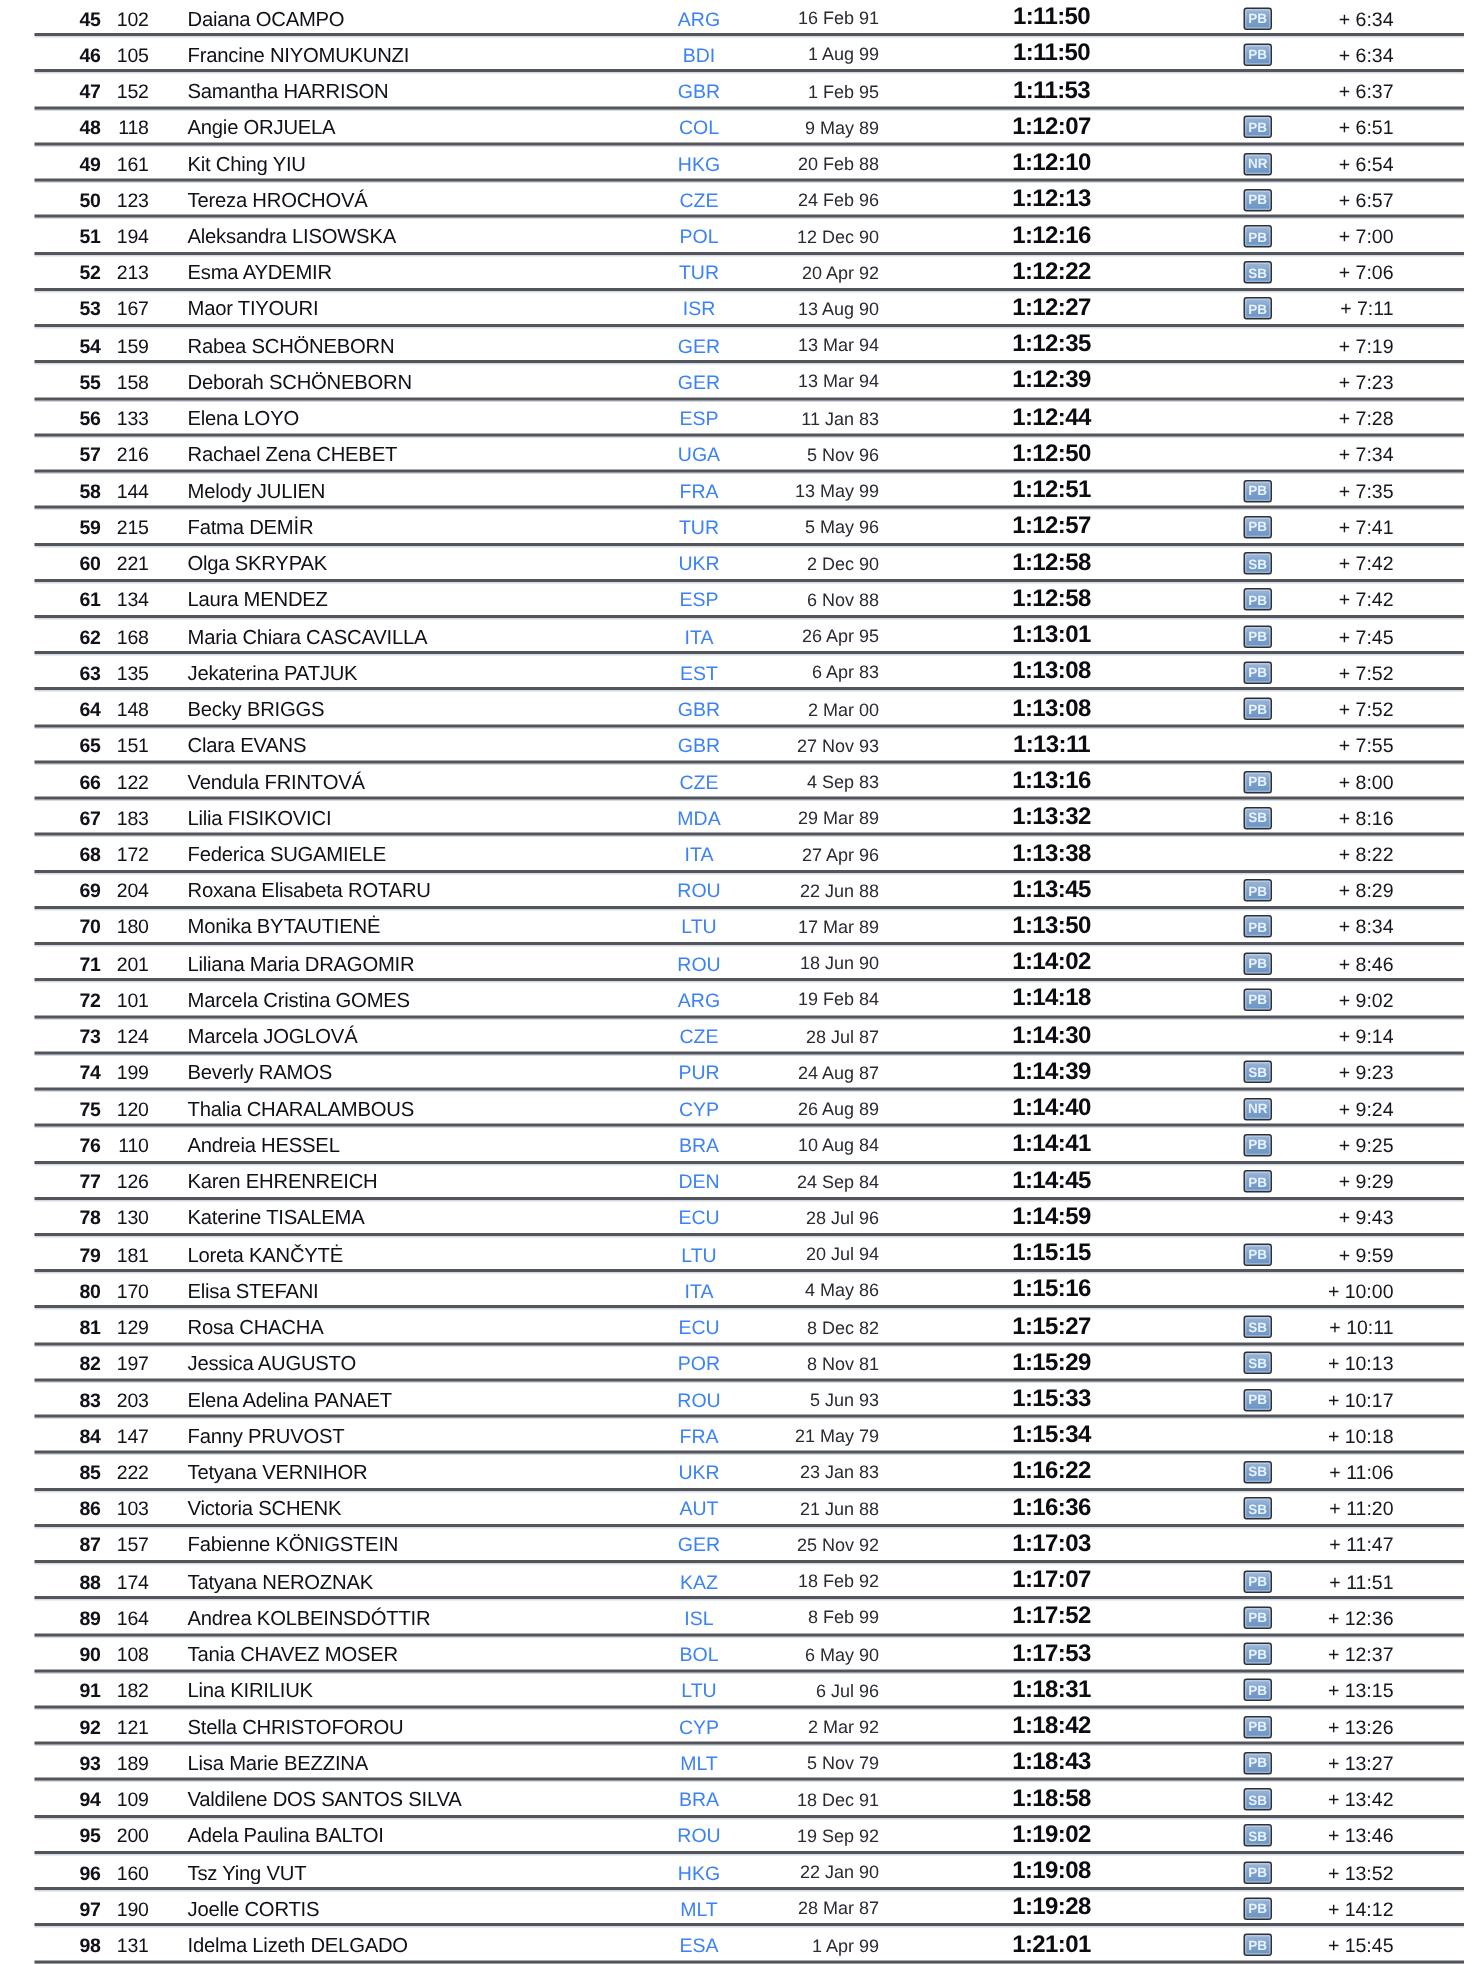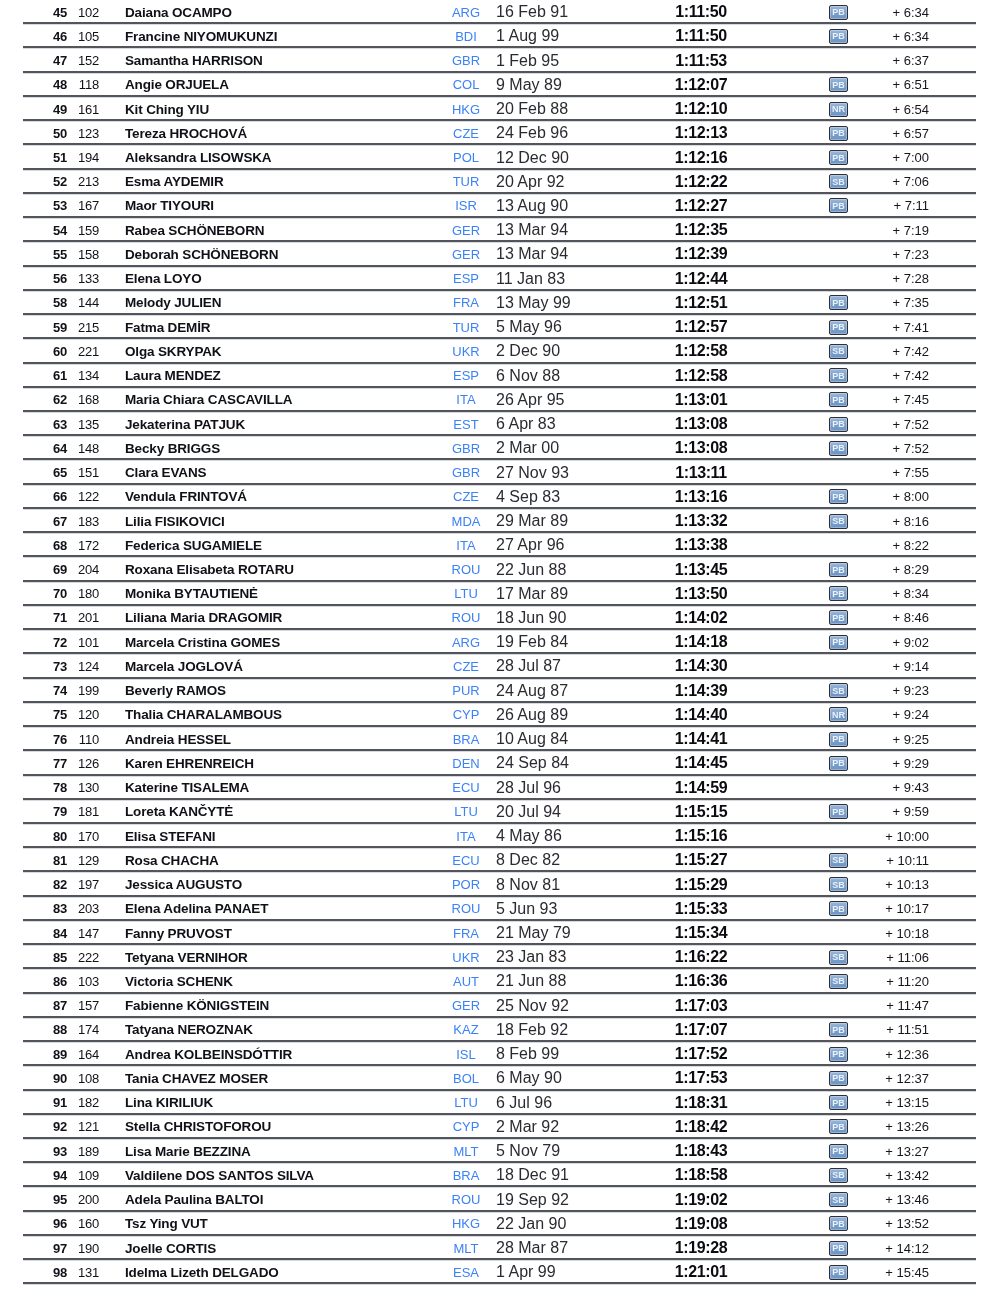--- a/index.html
+++ b/index.html
@@ -31,31 +31,31 @@
     font-weight:bold; font-size:13px; color:#111119;
     letter-spacing:-0.2px;
   }
   .c-bib{
     width:32px; text-align:right;
     font-weight:normal; font-size:13px; color:#111119;
     letter-spacing:-0.2px;
   }
   .c-name{
     width:311px; padding-left:26px;
-    font-weight:bold; font-size:13.5px; color:#101018;
+    font-weight:normal; font-size:13.5px; color:#101018;
     letter-spacing:-0.15px;
     white-space:nowrap; overflow:hidden;
   }
   .c-nat{
     width:60px; text-align:center;
     font-size:13px; color:#3b82f6;
   }
   .c-dob{
-    width:90px; text-align:left;
-    font-size:16px; color:#2a2a32;
+    width:90px; text-align:right;
+    font-size:12px; color:#2a2a32;
   }
   .c-time{
     width:230px; text-align:center;
     font-weight:bold; font-size:16px; color:#0b0b11;
     letter-spacing:-0.4px;
   }
   .c-badge{
     width:45px;
     display:flex; justify-content:center; align-items:center;
   }
@@ -210,20 +210,30 @@
       <span class="c-rank">56</span>
       <span class="c-bib">133</span>
       <span class="c-name">Elena LOYO</span>
       <span class="c-nat">ESP</span>
       <span class="c-dob">11 Jan 83</span>
       <span class="c-time">1:12:44</span>
       <span class="c-badge"></span>
       <span class="c-diff">+ 7:28</span>
     </div>
     <div class="row">
+      <span class="c-rank">57</span>
+      <span class="c-bib">216</span>
+      <span class="c-name">Rachael Zena CHEBET</span>
+      <span class="c-nat">UGA</span>
+      <span class="c-dob">5 Nov 96</span>
+      <span class="c-time">1:12:50</span>
+      <span class="c-badge"></span>
+      <span class="c-diff">+ 7:34</span>
+    </div>
+    <div class="row">
       <span class="c-rank">58</span>
       <span class="c-bib">144</span>
       <span class="c-name">Melody JULIEN</span>
       <span class="c-nat">FRA</span>
       <span class="c-dob">13 May 99</span>
       <span class="c-time">1:12:51</span>
       <span class="c-badge">
         <span class="badge">PB</span>
       </span>
       <span class="c-diff">+ 7:35</span>

